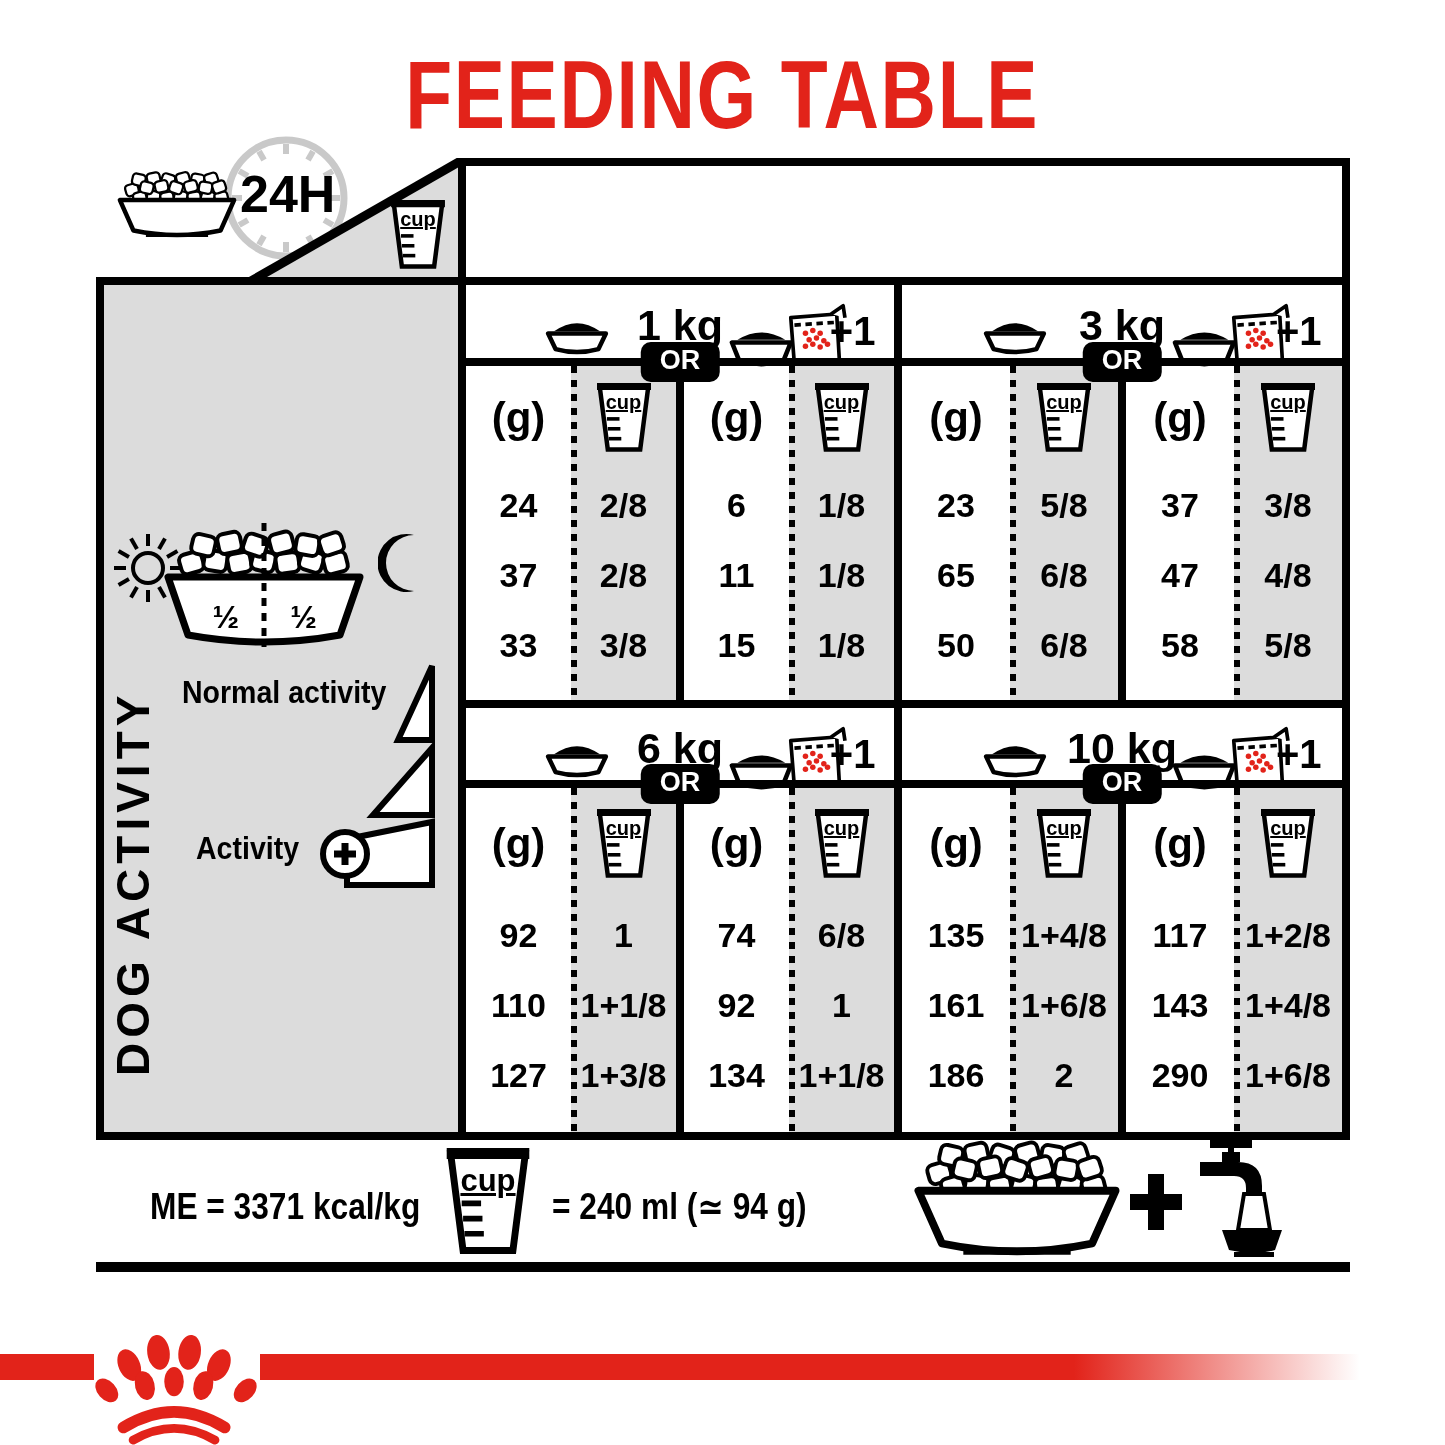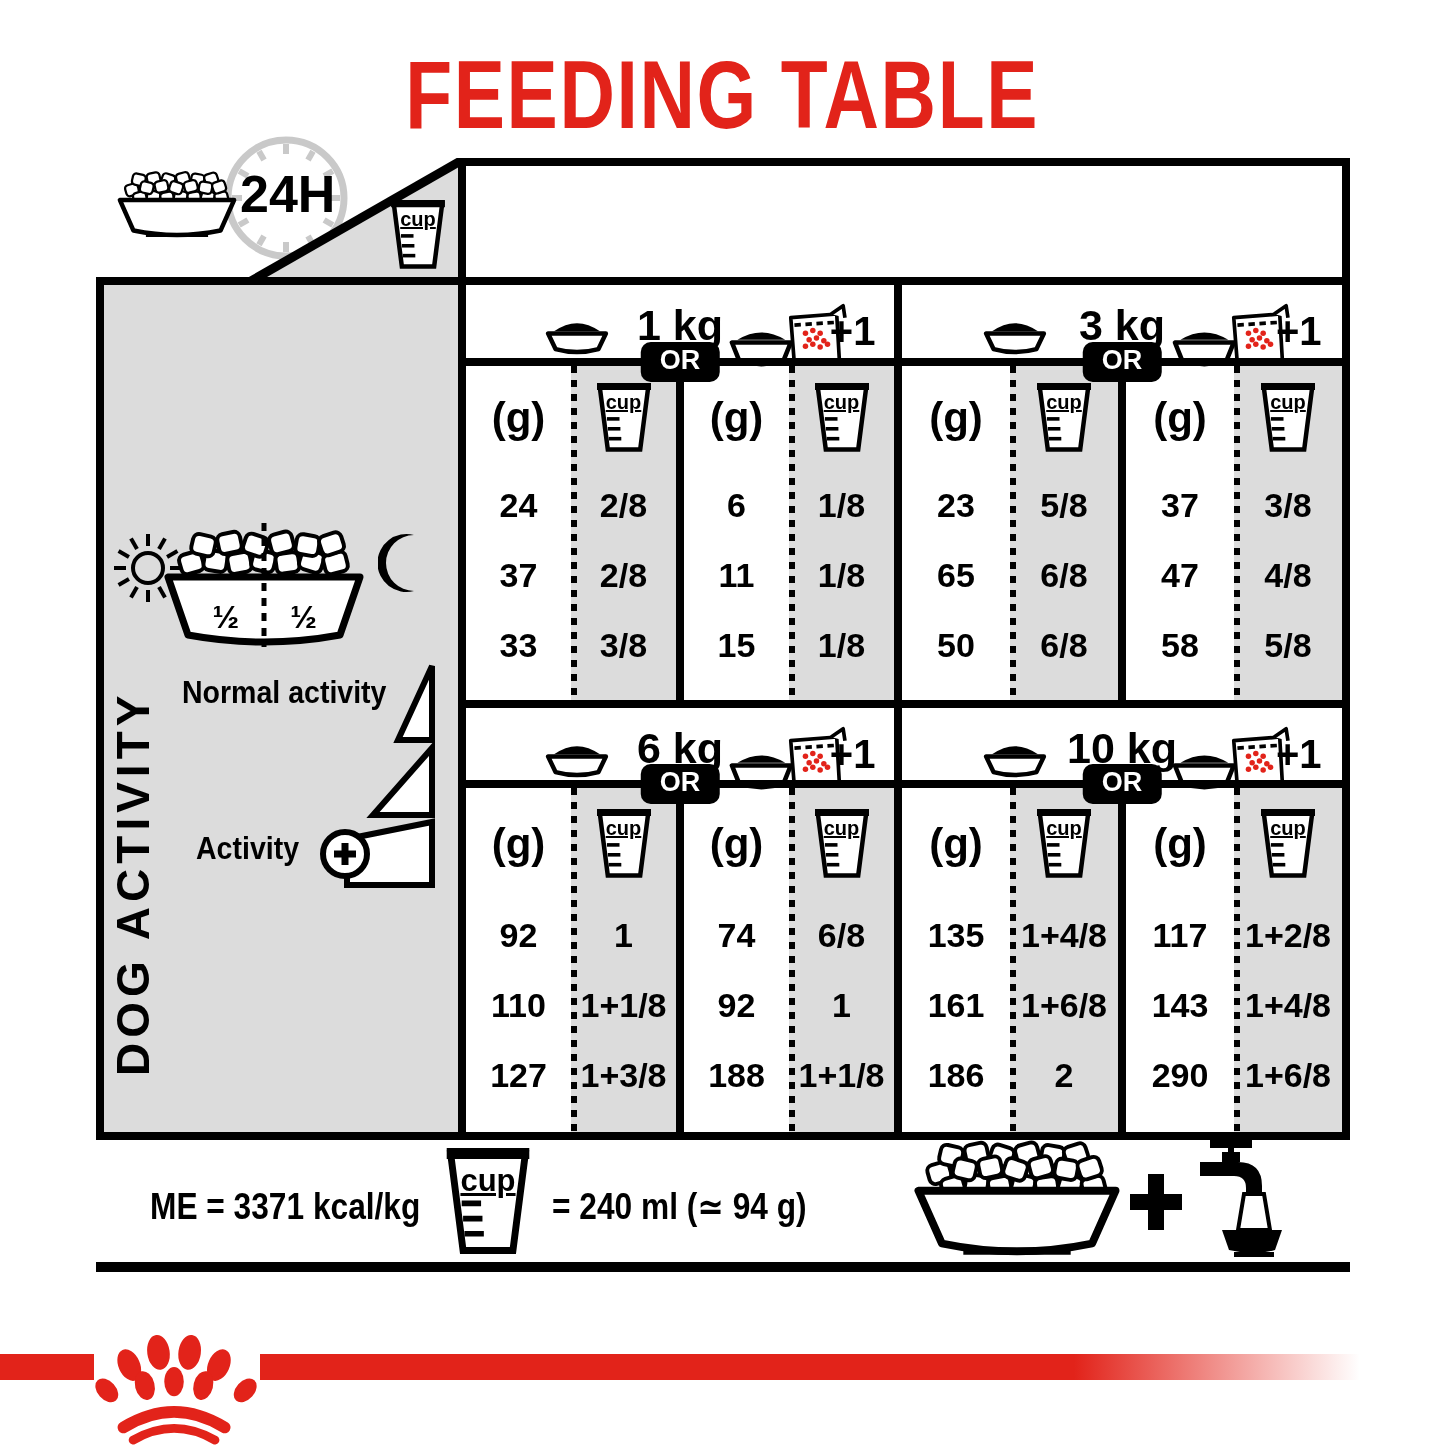--- a/index.html
+++ b/index.html
@@ -429,21 +429,21 @@
         <div class="v">1+1/8</div>
         <div class="v">1+3/8</div>
       </div>
       <div class="pd"></div>
       <div class="col">
         <div class="ghead">
             <span class="gtxt">(g)</span>
           </div>
         <div class="v">74</div>
         <div class="v">92</div>
-        <div class="v">188</div>
+        <div class="v">134</div>
       </div>
       <div class="col cupcol">
         <div class="ghead">
             <span class="cupico small">
               <svg viewBox="0 0 60 78">
                 <use href="#sym-cup"></use>
               </svg>
               <i class="cuptext">cup</i>
             </span>
           </div>

